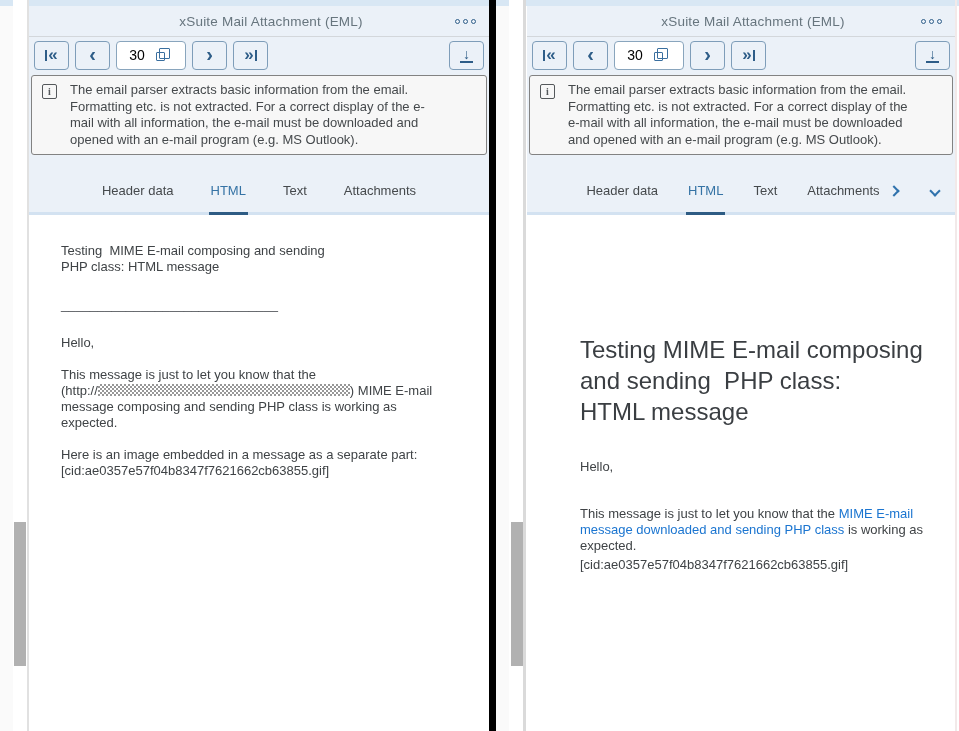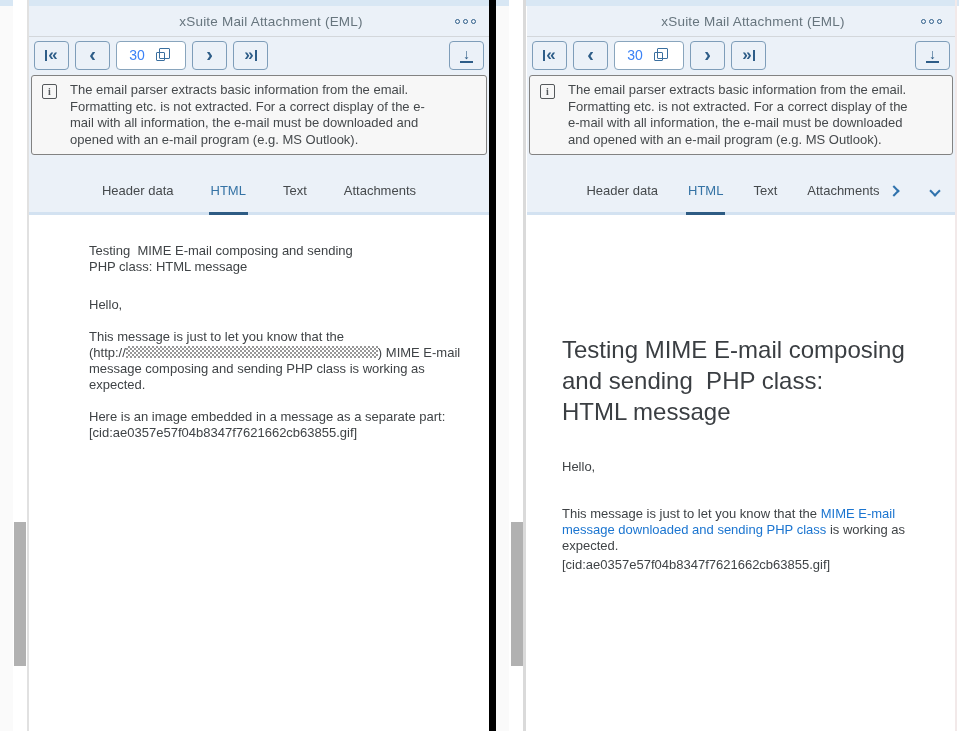--- a/index.html
+++ b/index.html
@@ -28,21 +28,21 @@
 
   .toolbar { height:36px; display:flex; align-items:center; padding:0 5px; gap:6px; }
   .tb-btn { height:29px; min-width:35px; border:1px solid #7e9db9; border-radius:4px;
             background:transparent; display:flex; align-items:center; justify-content:center;
             color:#2e5d88; cursor:pointer; gap:1px; }
   .glyph-guil { font-size:17px; font-weight:bold; line-height:1; color:#2e5d88; padding-bottom:2px; }
   .glyph-single { font-size:20px; font-weight:600; line-height:1; color:#2e5d88; padding-bottom:3px; }
   .edge-bar { width:2px; height:11px; background:#2e5d88; display:block; }
   .page-box { height:29px; width:70px; background:#fff; border:1px solid #89a5bd; border-radius:4px;
               display:flex; align-items:center; padding:0 7px; gap:6px; }
-  .page-box input { border:none; outline:none; width:26px; font-size:14px; color:#3b82f6;
+  .page-box input { border:none; outline:none; width:26px; font-size:14px; color:#000000;
                     text-align:center; background:transparent; font-family:inherit; }
   .copy-icon { position:relative; width:9px; height:9px; border:1.5px solid #3a6f9f; border-radius:1px;
                margin-top:3px; cursor:pointer; }
   .copy-icon::before { content:""; position:absolute; width:9px; height:9px; border:1.5px solid #3a6f9f;
                        border-radius:1px; left:2px; top:-5px; background:transparent; }
   .spacer { flex:1; }
   .download-icon { display:flex; flex-direction:column; align-items:center; }
   .download-icon b { font-size:14px; font-weight:bold; line-height:12px; }
   .download-icon i { display:block; width:13px; height:2px; background:#2e5d88; margin-top:1px; }
 
@@ -63,32 +63,32 @@
   .tab-group { display:flex; align-items:center; gap:8px; height:100%; }
   .chev { width:8px; height:8px; border-right:2px solid #2f72ad; border-bottom:2px solid #2f72ad;
           display:block; cursor:pointer; }
   .chev.right { transform:rotate(-45deg); }
   .chev.down  { transform:rotate(45deg); margin-left:auto; }
   .tab-dropdown { position:absolute; right:16px; top:18px; }
 
   .content { flex:1; background:#fff; position:relative; overflow:hidden; }
 
   
-  .plain { padding:28px 20px 0 32px; font-size:13px; line-height:16px; color:#3f4346;margin-left:28px; }
+  .plain { padding:28px 20px 0 32px; font-size:13px; line-height:16px; color:#3f4346; }
   .plain .blk { white-space:pre-wrap; }
   .plain .underscores { margin-top:22px; color:#4a4e52; letter-spacing:0; }
   .plain .greeting { margin-top:22px; }
   .plain .para { margin-top:16px; white-space:pre-wrap; }
   .plain .footer { margin-top:16px; white-space:pre-wrap; }
   .redacted { display:inline-block; width:252px; height:12px; vertical-align:-1px;
               background:repeating-conic-gradient(#979797 0% 25%, #ffffff 0% 50%);
               background-size:4px 4px; }
 
   
-  .htmlview { padding:0 10px 0 35px; color:#3f4346; }
+  .htmlview { padding:0 10px 0 53px; color:#3f4346; }
   .htmlview .heading { margin-top:119px; font-size:24px; line-height:31px; color:#3a3e42;
                        white-space:pre-wrap; }
   .htmlview .greeting { margin-top:32px; font-size:13px; line-height:16px; }
   .htmlview .para { margin-top:31px; font-size:13px; line-height:16px; width:365px; }
   .htmlview .para a { color:#1b75d0; text-decoration:none; cursor:pointer; }
   .htmlview .subheading { margin-top:42px; font-size:20px; line-height:31px; color:#3a3e42;
                           white-space:pre-wrap; }
   .htmlview .cid { margin-top:3px; font-size:13px; line-height:16px; }
 </style>
 </head>
@@ -165,20 +165,21 @@
         <span class="tab selected">HTML</span>
         <span class="tab">Text</span>
         <span class="tab">Attachments</span>
       </div>
     </div>
 
     <div class="content">
       <div class="plain">
         <div class="blk">Testing  MIME E-mail composing and sending
 PHP class: HTML message</div>
+        <div class="underscores">______________________________</div>
         <div class="greeting">Hello,</div>
         <div class="para"><span>This message is just to let you know that the
 (http://</span><span class="redacted"></span><span>) MIME E-mail
 message composing and sending PHP class is working as
 expected.</span></div>
         <div class="footer">Here is an image embedded in a message as a separate part:
 [cid:ae0357e57f04b8347f7621662cb63855.gif]</div>
       </div>
     </div>
   </div>

